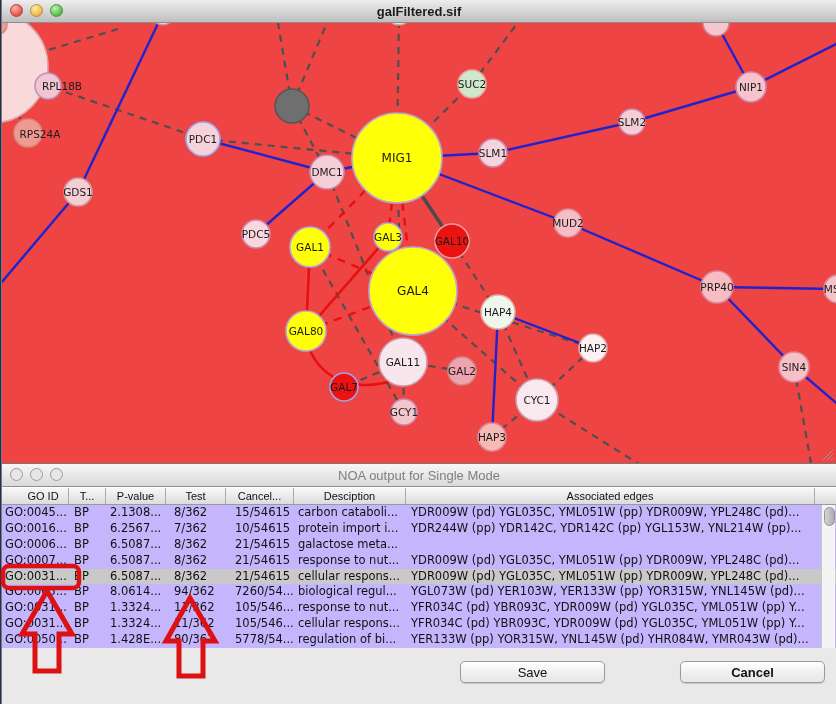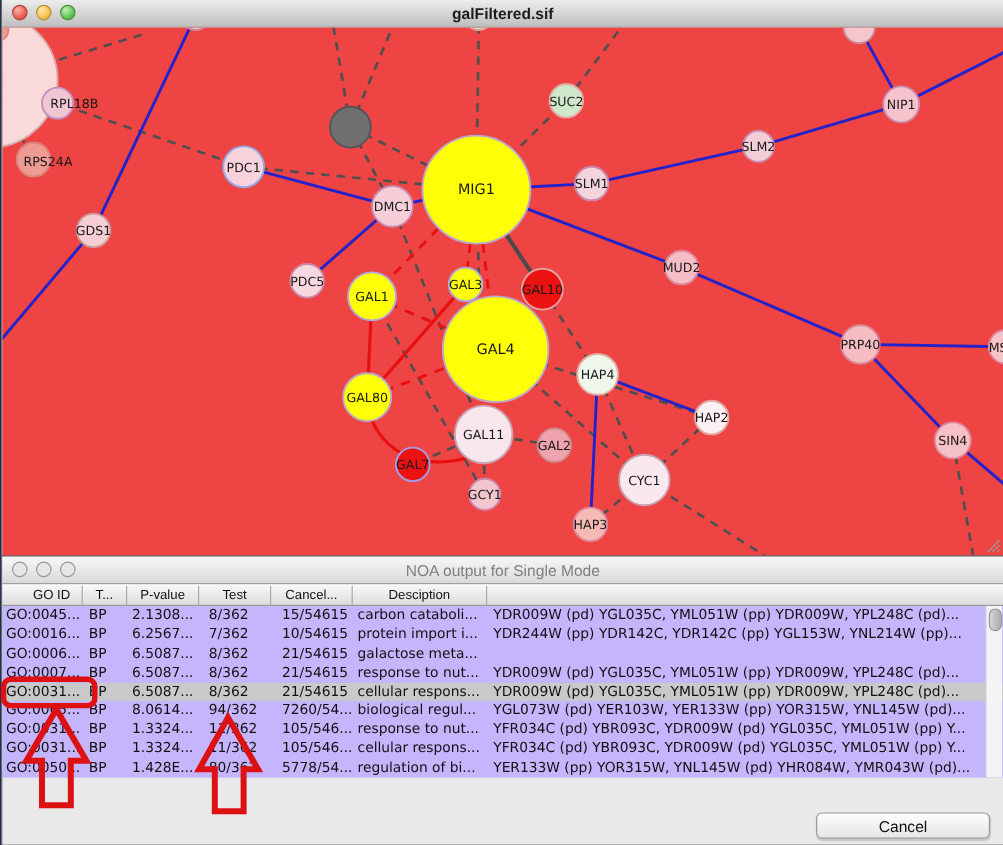--- a/index.html
+++ b/index.html
@@ -46,21 +46,21 @@
   #vscrollbar{position:absolute;top:0;right:1px;width:14px;height:143px;background:#f4f4f4;
     border-left:1px solid #c5c5c5;box-sizing:border-box;}
   #vthumb{position:absolute;top:2px;left:2px;width:9px;height:17px;background:linear-gradient(90deg,#d6d6d6,#ababab);
     border:1px solid #939393;border-radius:6px;}
 
   .pushbtn{position:absolute;width:143px;height:20px;border:1px solid #9a9a9a;border-radius:5px;
     background:linear-gradient(#ffffff,#efefef 55%,#e7e7e7);font-size:13px;color:#111;
     display:flex;align-items:center;justify-content:center;
     box-shadow:inset 0 1px 0 #fff,0 1px 1px rgba(0,0,0,.15);}
   #save-btn{left:458px;top:197px;}
-  #cancel-btn{left:678px;top:213px;}
+  #cancel-btn{left:678px;top:197px;font-weight:bold;}
 
   #annotation-layer{position:absolute;left:0;top:0;width:836px;height:704px;pointer-events:none;}
   svg text{font-family:"DejaVu Sans","Liberation Sans",sans-serif;}
 </style>
 </head>
 <body>
 
 <div id="screen">
 
   <div class="window" id="graph-window">
@@ -207,20 +207,21 @@
     </div>
 
     <div id="noa-table">
       <div id="table-header">
           <div class="hcell" style="width: 67px; padding-left: 16px;">GO ID</div>
           <div class="hcell" style="width: 37px;">T...</div>
           <div class="hcell" style="width: 60px;">P-value</div>
           <div class="hcell" style="width: 60px;">Test</div>
           <div class="hcell" style="width: 68px;">Cancel...</div>
           <div class="hcell" style="width: 112px;">Desciption</div>
+          <div class="hcell" style="width: 409px;">Associated edges</div>
         </div>
       <div id="table-body">
         <div id="rows-container">
             <div class="trow">
               <div class="tcell" style="width: 67px;">GO:0045...</div>
               <div class="tcell" style="width: 37px;">BP</div>
               <div class="tcell" style="width: 60px;">2.1308...</div>
               <div class="tcell" style="width: 60px;">8/362</div>
               <div class="tcell" style="width: 68px;">15/54615</div>
               <div class="tcell" style="width: 112px;">carbon cataboli...</div>
@@ -297,20 +298,21 @@
               <div class="tcell" style="width: 112px;">regulation of bi...</div>
               <div class="tcell" style="width: 409px;">YER133W (pp) YOR315W, YNL145W (pd) YHR084W, YMR043W (pd)...</div>
             </div>
           </div>
         <div id="vscrollbar">
           <div id="vthumb"></div>
         </div>
       </div>
     </div>
 
+    <div class="pushbtn" id="save-btn">Save</div>
     <div class="pushbtn" id="cancel-btn">Cancel</div>
   </div>
 
   <svg id="annotation-layer" viewBox="0 0 836 704">
       <rect x="3" y="566" width="76" height="22" rx="6" fill="none" stroke="#dd1111" stroke-width="4.5"></rect>
       <path d="M47,591 L22,634 L35,634 L35,671 L59,671 L59,634 L72,634 Z" fill="none" stroke="#dd1111" stroke-width="5" stroke-linejoin="miter"></path>
       <path d="M190,598 L166,641 L179,641 L179,676 L203,676 L203,641 L215,641 Z" fill="none" stroke="#dd1111" stroke-width="5" stroke-linejoin="miter"></path>
     </svg>
 </div>
 

